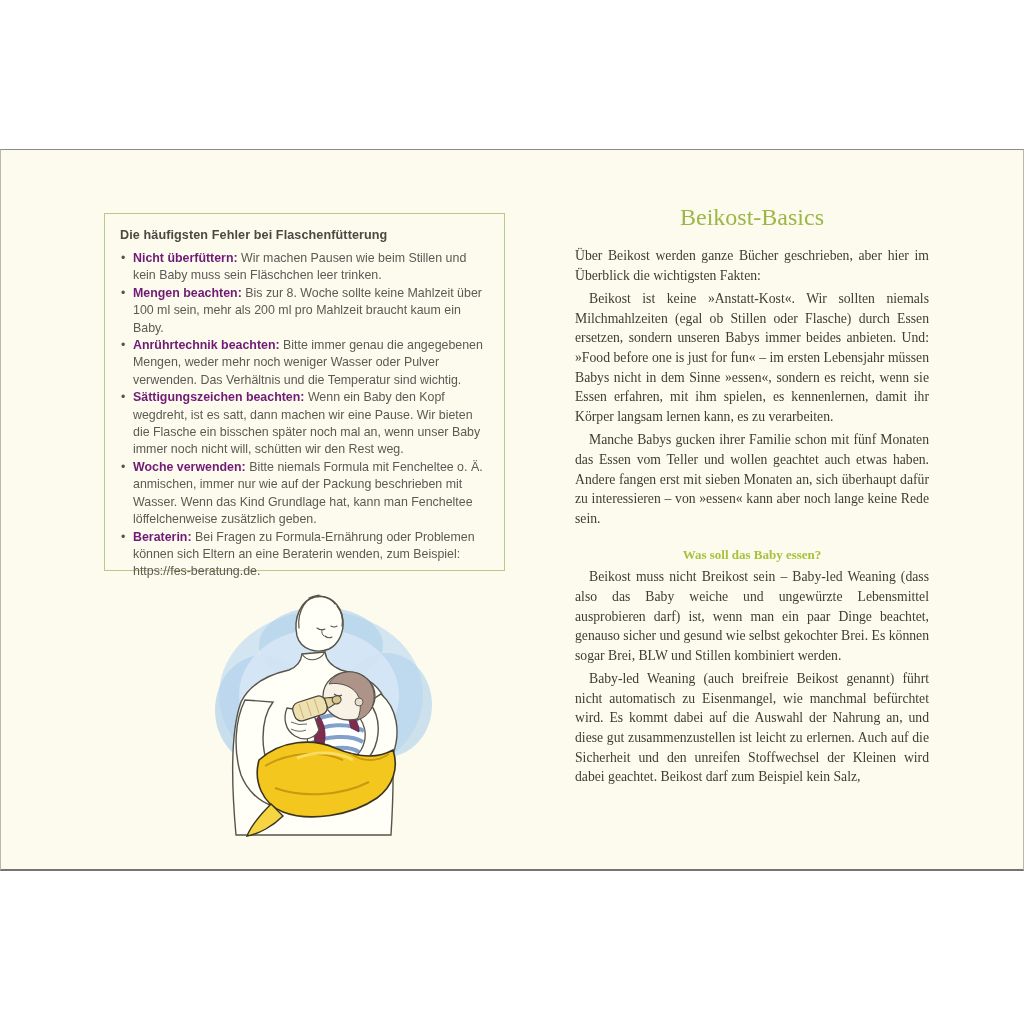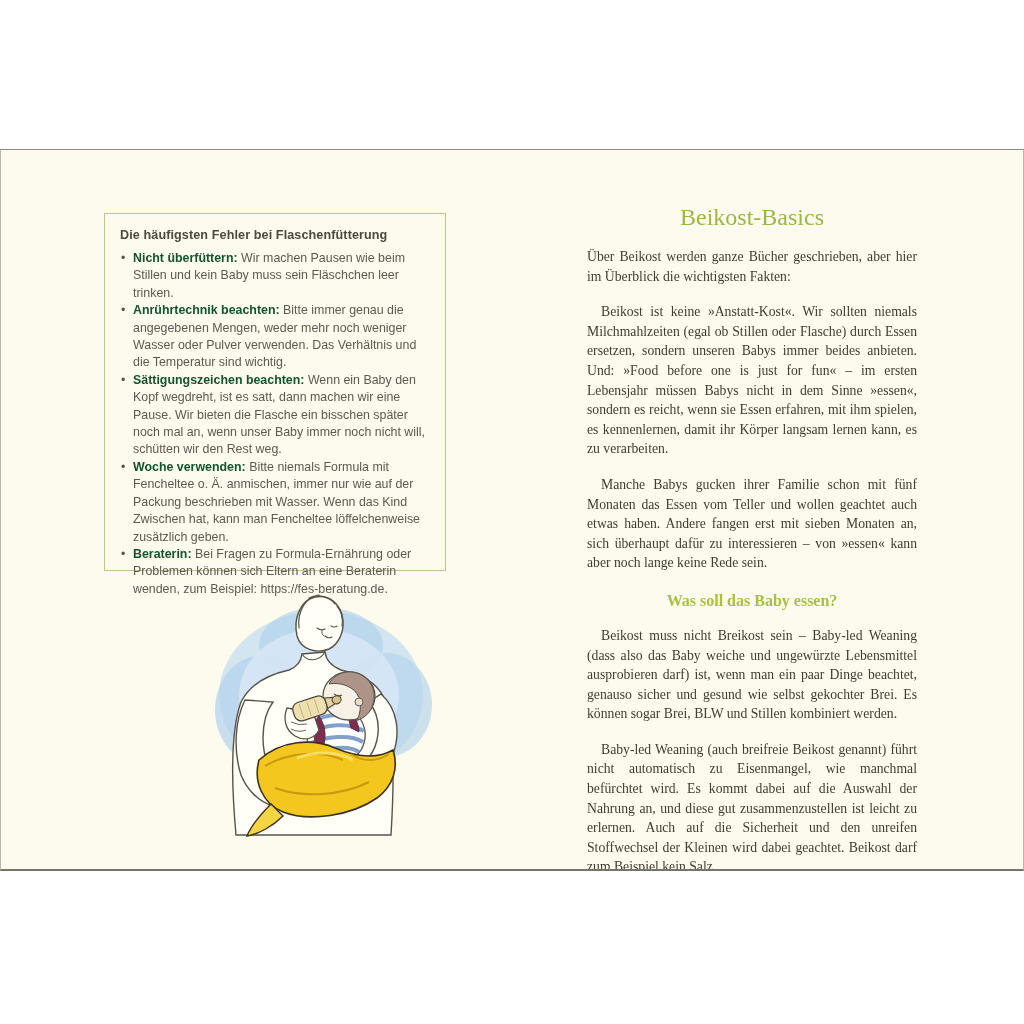--- a/index.html
+++ b/index.html
@@ -17,21 +17,21 @@
     border-top:1px solid #8d8c84;
     border-bottom:2px solid #767569;
     border-left:1px solid #b9b8ae;
     border-right:1px solid #b9b8ae;
     box-sizing:border-box;
     overflow:hidden;
   }
   
   .info-box {
     position:absolute; left:103px; top:63px;
-    width:342px; height:358px;
+    width:401px; height:358px;
     box-sizing:border-box;
     border:1.5px solid #b6ca8c;
     padding:13px 15px 10px 15px;
     font-family:"Liberation Sans", sans-serif;
   }
   .info-box h2 {
     margin:0 0 6px 0;
     font-size:12.6px; line-height:17px;
     font-weight:bold; color:#4b4a41;
     letter-spacing:0.1px;
@@ -41,71 +41,74 @@
     position:relative;
     padding-left:13px;
     font-size:12.4px; line-height:17.4px;
     color:#5c5a52;
   }
   .info-box li::before {
     content:"\2022";
     position:absolute; left:1px; top:0;
     color:#56554d;
   }
-  .info-box .lead { color:#14532d; font-weight:bold; }
+  .info-box .lead { color:#701a75; font-weight:bold; }
   .illus {
     position:absolute; left:200px; top:440px;
     width:256px; height:250px;
   }
   
   .page-right {
     position:absolute; left:570px; top:54px;
     width:362px;
     color:#403c33;
   }
   .page-right h1 {
     margin:0 0 15px 0;
     font-size:24px; font-weight:normal;
     text-align:center;
     color:#9cb746;
   }
   .page-right p {
-    margin:16px;
+    margin:4px;
     font-size:13.7px; line-height:19.6px;
     text-align:justify;
     hyphens:auto;
   }
   .page-right p.indent { text-indent:14px; }
   .page-right h3 {
     margin:19px 0 4px 0;
-    font-size:16px; font-weight:bold;
+    font-size:13px; font-weight:bold;
     text-align:center;
     color:#a9c23e;
   }
 </style>
 </head>
 <body>
 
 <div class="spread">
 
   <section>
     <div class="info-box">
       <h2>Die häufigsten Fehler bei Flaschenfütterung</h2>
       <ul>
         <li>
           <span class="lead">Nicht überfüttern:</span><span> Wir machen Pausen wie beim Stillen und kein Baby muss sein Fläschchen leer trinken.</span>
         </li>
         <li>
+          <span class="lead">Mengen beachten:</span><span> Bis zur 8. Woche sollte keine Mahlzeit über 100 ml sein, mehr als 200 ml pro Mahlzeit braucht kaum ein Baby.</span>
+        </li>
+        <li>
           <span class="lead">Anrührtechnik beachten:</span><span> Bitte immer genau die angegebenen Mengen, weder mehr noch weniger Wasser oder Pulver verwenden. Das Verhältnis und die Temperatur sind wichtig.</span>
         </li>
         <li>
           <span class="lead">Sättigungszeichen beachten:</span><span> Wenn ein Baby den Kopf wegdreht, ist es satt, dann machen wir eine Pause. Wir bieten die Flasche ein bisschen später noch mal an, wenn unser Baby immer noch nicht will, schütten wir den Rest weg.</span>
         </li>
         <li>
-          <span class="lead">Woche verwenden:</span><span> Bitte niemals Formula mit Fencheltee o. Ä. anmischen, immer nur wie auf der Packung beschrieben mit Wasser. Wenn das Kind Zwischen hat, kann man Fencheltee löffelchenweise zusätzlich geben.</span>
+          <span class="lead">Woche verwenden:</span><span> Bitte niemals Formula mit Fencheltee o. Ä. anmischen, immer nur wie auf der Packung beschrieben mit Wasser. Wenn das Kind Grundlage hat, kann man Fencheltee löffelchenweise zusätzlich geben.</span>
         </li>
         <li>
           <span class="lead">Beraterin:</span><span> Bei Fragen zu Formula-Ernährung oder Problemen können sich Eltern an eine Beraterin wenden, zum Beispiel: https://fes-beratung.de.</span>
         </li>
       </ul>
     </div>
 
     <svg class="illus" viewBox="0 0 256 250" aria-hidden="true">
 
       <g>

